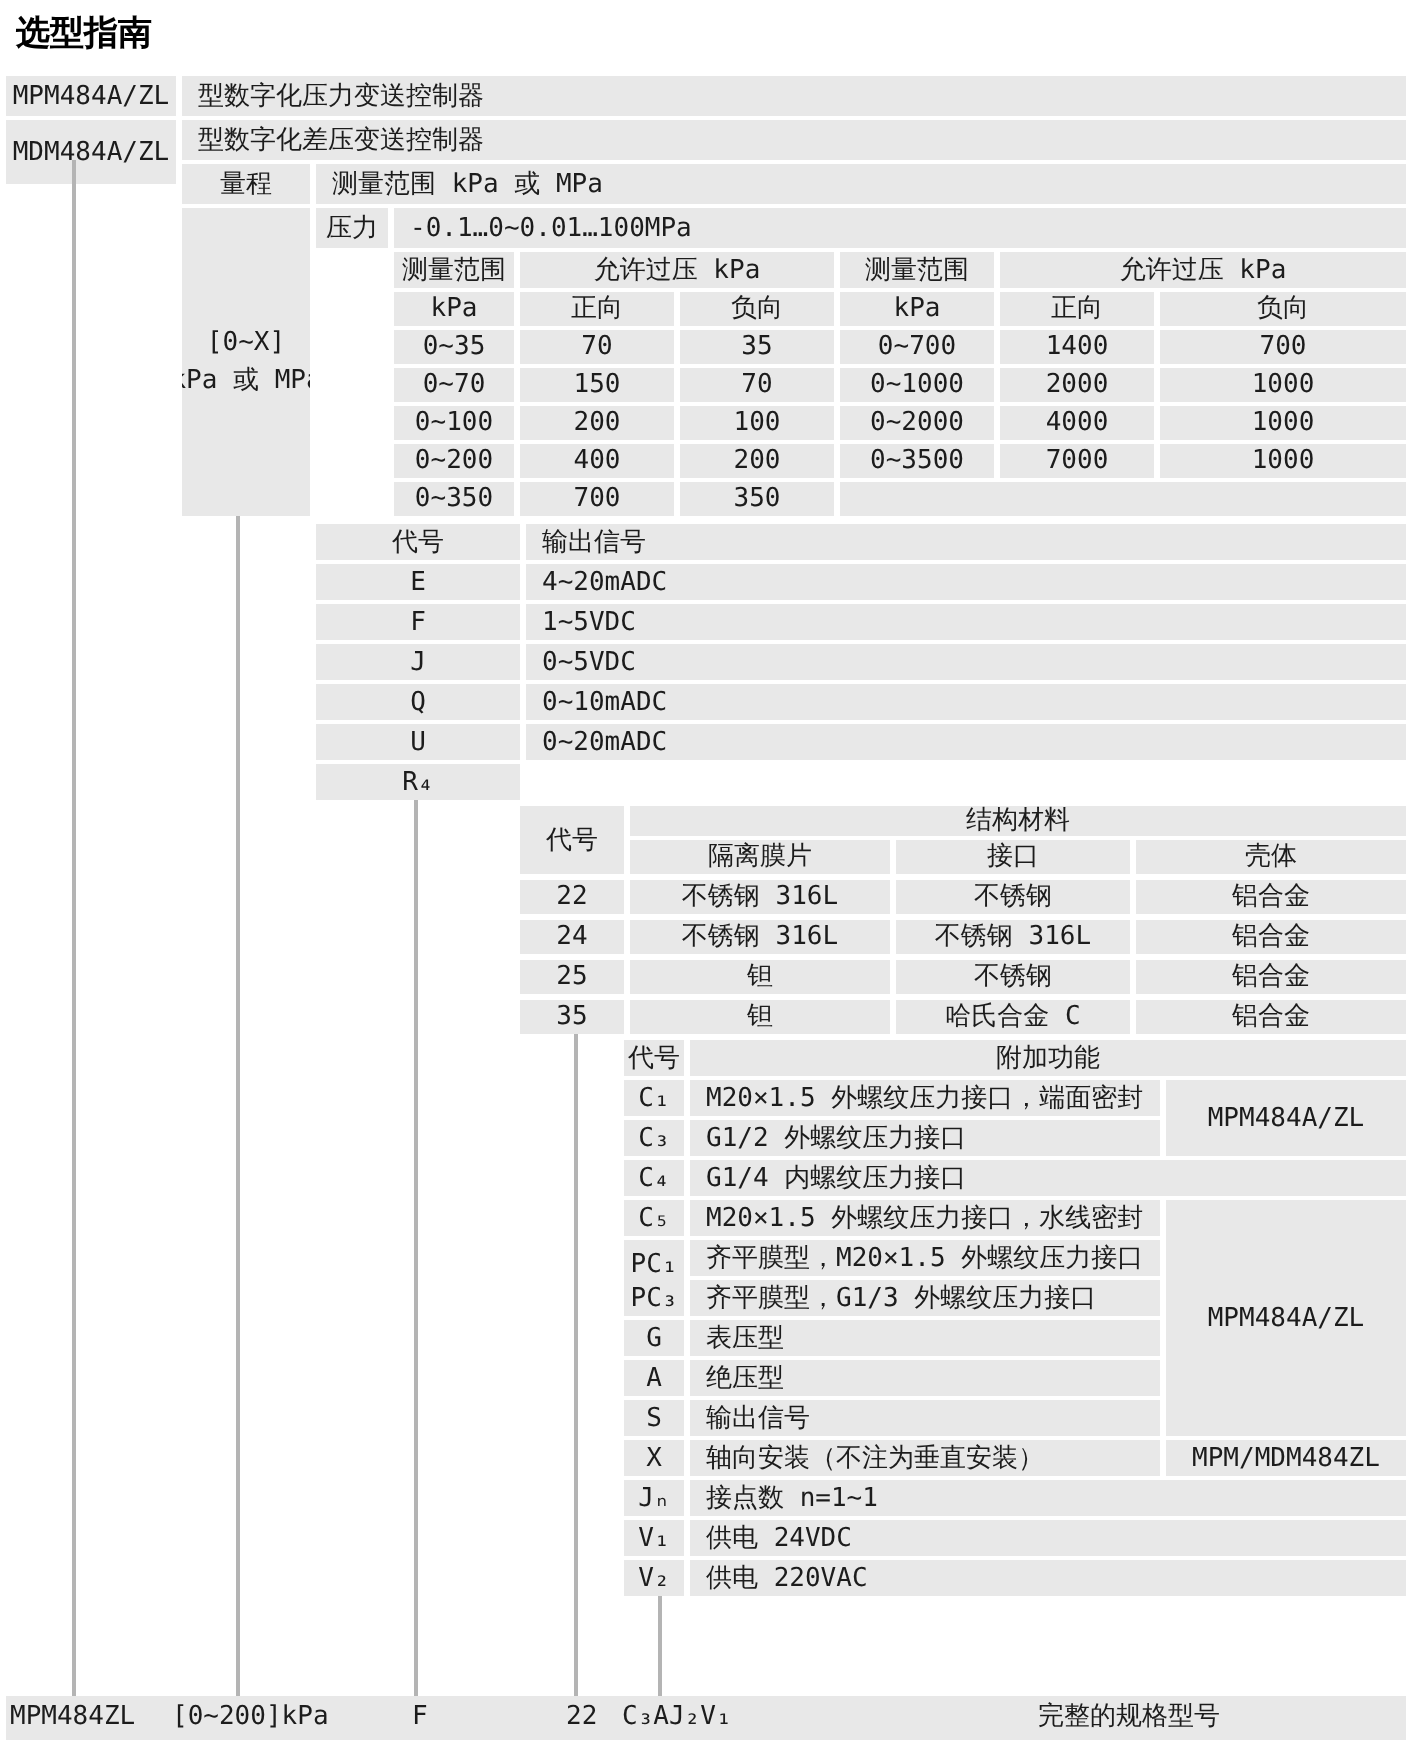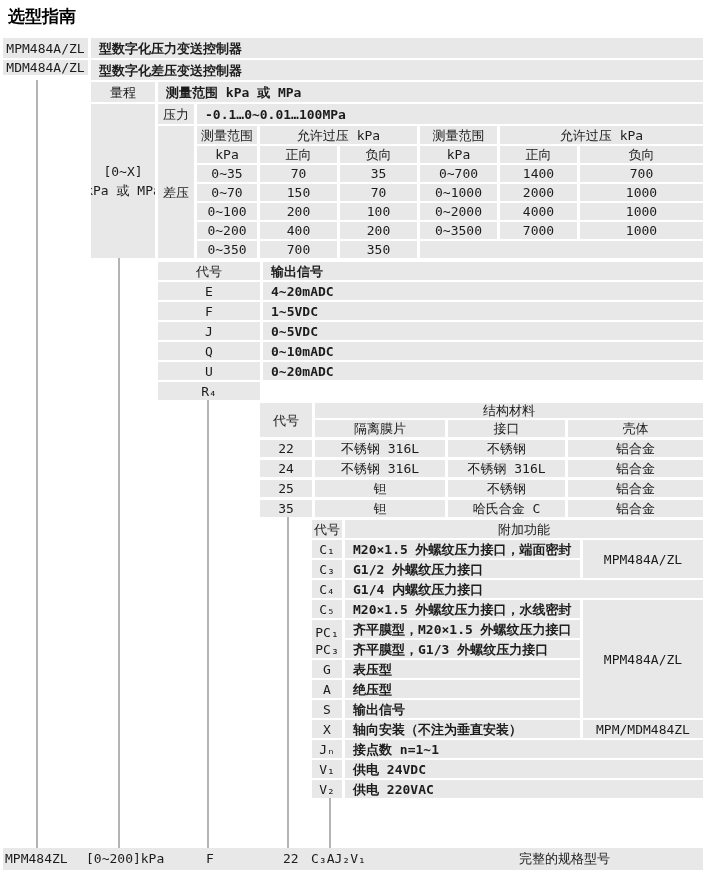--- a/index.html
+++ b/index.html
@@ -3,50 +3,49 @@
 <meta charset="utf-8">
 <style>
   html,body{margin:0;padding:0;background:#fff;}
   #page{position:relative;width:705px;height:875px;background:#ffffff;
         font-family:"DejaVu Sans Mono","DejaVu Sans","Liberation Sans",sans-serif;
         color:#1c1c1c;overflow:hidden;}
   .title{position:absolute;left:8px;top:5px;font-size:17px;font-weight:bold;color:#000;
          font-family:"DejaVu Sans","Liberation Sans",sans-serif;}
   .cell{position:absolute;background:#e8e8e8;display:flex;align-items:center;justify-content:center;
         font-size:13px;line-height:1;white-space:nowrap;overflow:hidden;box-sizing:border-box;}
-  .l{justify-content:flex-start;padding-left:8px;font-weight:bold;}
+  .l{justify-content:flex-start;padding-left:8px;}
   .col2{flex-direction:column;justify-content:center;gap:6px;}
   .vline{position:absolute;width:2px;background:#b4b4b4;}
   .band{position:absolute;left:3px;top:848px;width:700px;height:22px;background:#e8e8e8;}
   .band span{position:absolute;top:0;line-height:22px;font-size:13px;}
 </style>
 </head>
 <body>
 
 <div id="page">
 
   <div class="title">选型指南</div>
 
   <div class="cell" style="left:3px;top:38px;width:85px;height:20px">MPM484A/ZL</div>
   <div class="cell l" style="left:91px;top:38px;width:612px;height:20px">型数字化压力变送控制器</div>
-  <div class="cell" style="left:3px;top:60px;width:85px;height:15px">MDM484A/ZL</div>
+  <div class="cell" style="left:3px;top:60px;width:85px;height:32px">MDM484A/ZL</div>
   <div class="cell l" style="left:91px;top:60px;width:612px;height:20px">型数字化差压变送控制器</div>
 
   <div class="cell" style="left:91px;top:82px;width:64px;height:20px">量程</div>
   <div class="cell l" style="left:158px;top:82px;width:545px;height:20px">测量范围 kPa 或 MPa</div>
 
   <div class="cell col2" style="left:91px;top:104px;width:64px;height:154px">
     <span>[0~X]</span>
     <span>kPa 或 MPa</span>
   </div>
 
   <div class="cell" style="left:158px;top:104px;width:36px;height:20px">压力</div>
   <div class="cell l" style="left:197px;top:104px;width:506px;height:20px">-0.1…0~0.01…100MPa</div>
 
-  <div class="cell" style="left:158px;top:126px;width:36px;height:132px">差压</div>
 
   <div class="cell" style="left:197px;top:126px;width:60px;height:18px">测量范围</div>
   <div class="cell" style="left:260px;top:126px;width:157px;height:18px">允许过压 kPa</div>
   <div class="cell" style="left:197px;top:146px;width:60px;height:17px">kPa</div>
   <div class="cell" style="left:260px;top:146px;width:77px;height:17px">正向</div>
   <div class="cell" style="left:340px;top:146px;width:77px;height:17px">负向</div>
 
   <div class="cell" style="left:420px;top:126px;width:77px;height:18px">测量范围</div>
   <div class="cell" style="left:500px;top:126px;width:203px;height:18px">允许过压 kPa</div>
   <div class="cell" style="left:420px;top:146px;width:77px;height:17px">kPa</div>

